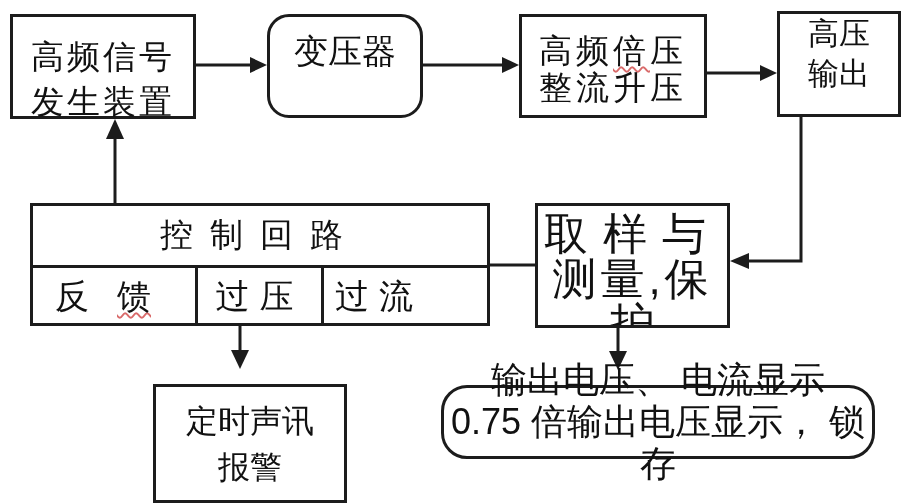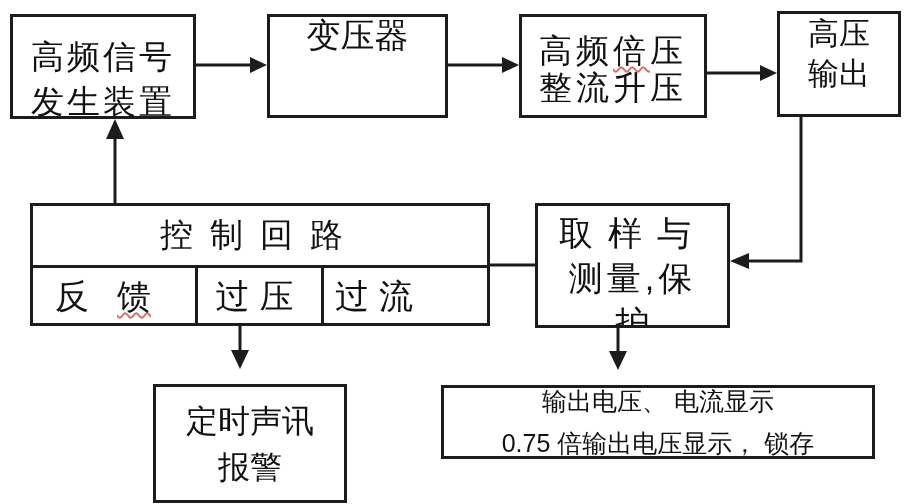--- a/index.html
+++ b/index.html
@@ -20,27 +20,27 @@
   .wires polygon{fill:currentColor;stroke:none;}
 
   .box{
     position:absolute;box-sizing:border-box;
     border:3px solid var(--line);
     background:var(--background);
     display:flex;flex-direction:column;align-items:center;
     text-align:center;
   }
   .node-hf       {left:10px; top:14px;  width:186px;height:105px;font-size:33px;letter-spacing:3px;line-height:45px;padding-top:17px;}
-  .node-trans    {left:267px;top:14px;  width:181px;height:104px;font-size:34px;line-height:36px;}
+  .node-trans    {left:267px;top:14px;  width:156px;height:104px;font-size:34px;line-height:36px;padding-top:16px;border-radius:22px;}
   .node-mult     {left:519px;top:14px;  width:188px;height:104px;font-size:33px;letter-spacing:4px;line-height:37px;padding-top:15px;}
   .node-hv       {left:777px;top:11px;  width:124px;height:106px;font-size:31px;line-height:40px;}
   .node-control  {left:30px; top:203px; width:460px;height:123px;display:block;padding:0;}
-  .node-sampling {left:535px;top:203px; width:195px;height:125px;font-size:34px;line-height:45px;padding-top:5px;overflow:hidden;}
+  .node-sampling {left:535px;top:203px; width:195px;height:125px;font-size:44px;line-height:45px;padding-top:5px;overflow:hidden;}
   .node-alarm    {left:153px;top:384px; width:194px;height:119px;font-size:32px;line-height:46px;justify-content:center;}
-  .node-display  {left:441px;top:385px; width:434px;height:74px;font-size:25px;line-height:42px;justify-content:center;}
+  .node-display  {left:441px;top:385px; width:434px;height:74px;font-size:36px;line-height:42px;justify-content:center;border-radius:26px;}
 
   .control-header{
     height:59px;border-bottom:3px solid var(--line);
     display:flex;align-items:center;justify-content:center;
     font-size:33px;letter-spacing:17px;
   }
   .control-row{display:flex;height:58px;}
   .ccell{
     box-sizing:border-box;display:flex;align-items:center;justify-content:center;
     font-size:34px;

